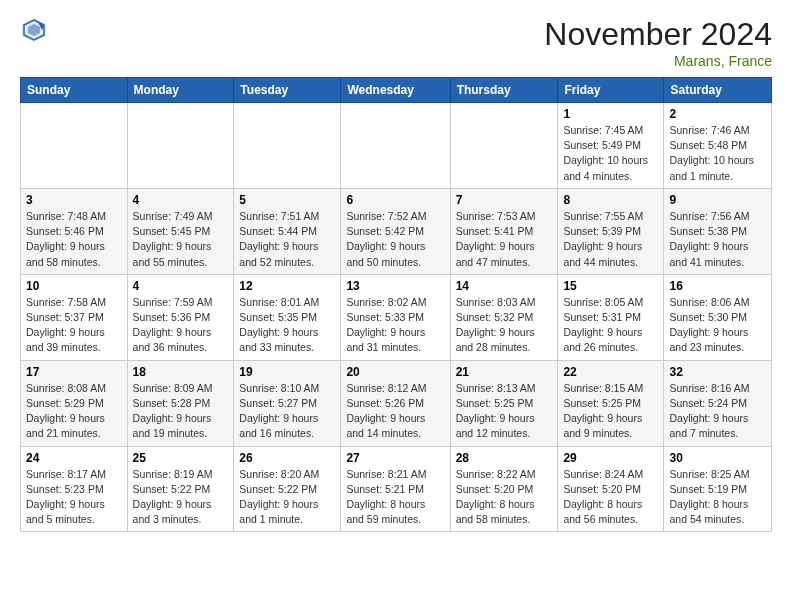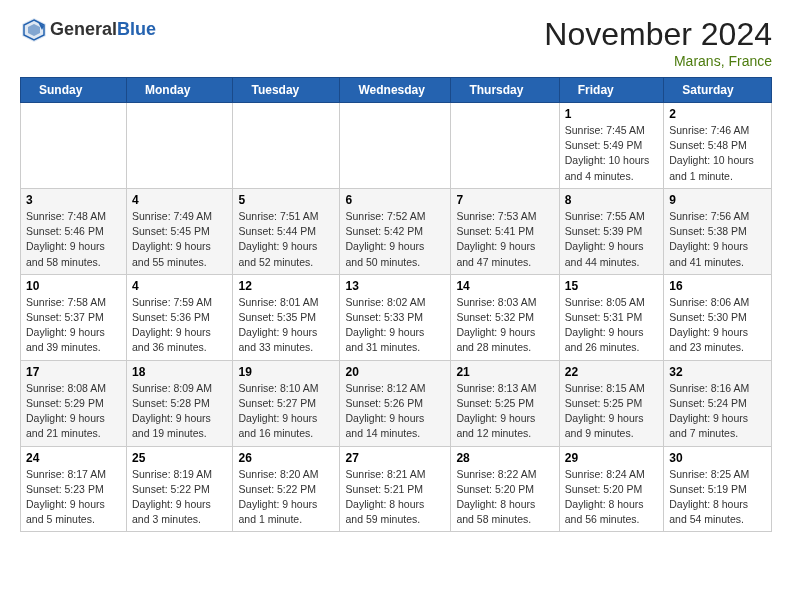--- a/index.html
+++ b/index.html
@@ -51,21 +51,21 @@
     }
     .calendar {
       width: 100%;
       border-collapse: collapse;
       font-size: 11px;
     }
     .calendar th {
       background: #2563b0;
       color: #fff;
       text-align: left;
-      padding: 5px 18px;
+      padding: 5px 6px;
       font-size: 12px;
       font-weight: bold;
       border: 1px solid #1a4a8a;
     }
     .calendar td {
       border: 1px solid #ccc;
       vertical-align: top;
       padding: 4px 5px;
       width: 113px;
       min-height: 70px;
@@ -98,23 +98,20 @@
 
 <div class="page">
   <div class="header">
     <div class="logo">
       <svg class="logo-icon" viewBox="0 0 28 28">
         <polygon points="14,2 26,8 26,20 14,26 2,20 2,8" fill="#2563b0" opacity="0.15"></polygon>
         <polygon points="14,4 24,9 24,19 14,24 4,19 4,9" fill="none" stroke="#2563b0" stroke-width="1.5"></polygon>
         <polygon points="14,8 20,11 20,17 14,20 8,17 8,11" fill="#2563b0" opacity="0.5"></polygon>
         <path d="M18 6 L24 10 L22 14 Z" fill="#2563b0"></path>
       </svg>
-      <div class="logo-text">
-        <span class="general">General</span><span class="blue">Blue</span>
-      </div>
     </div>
     <div class="title-block">
       <div class="month-title">November 2024</div>
       <div class="location">Marans, France</div>
     </div>
   </div>
 
   <table class="calendar">
     <thead>
       <tr id="weekday-header">

